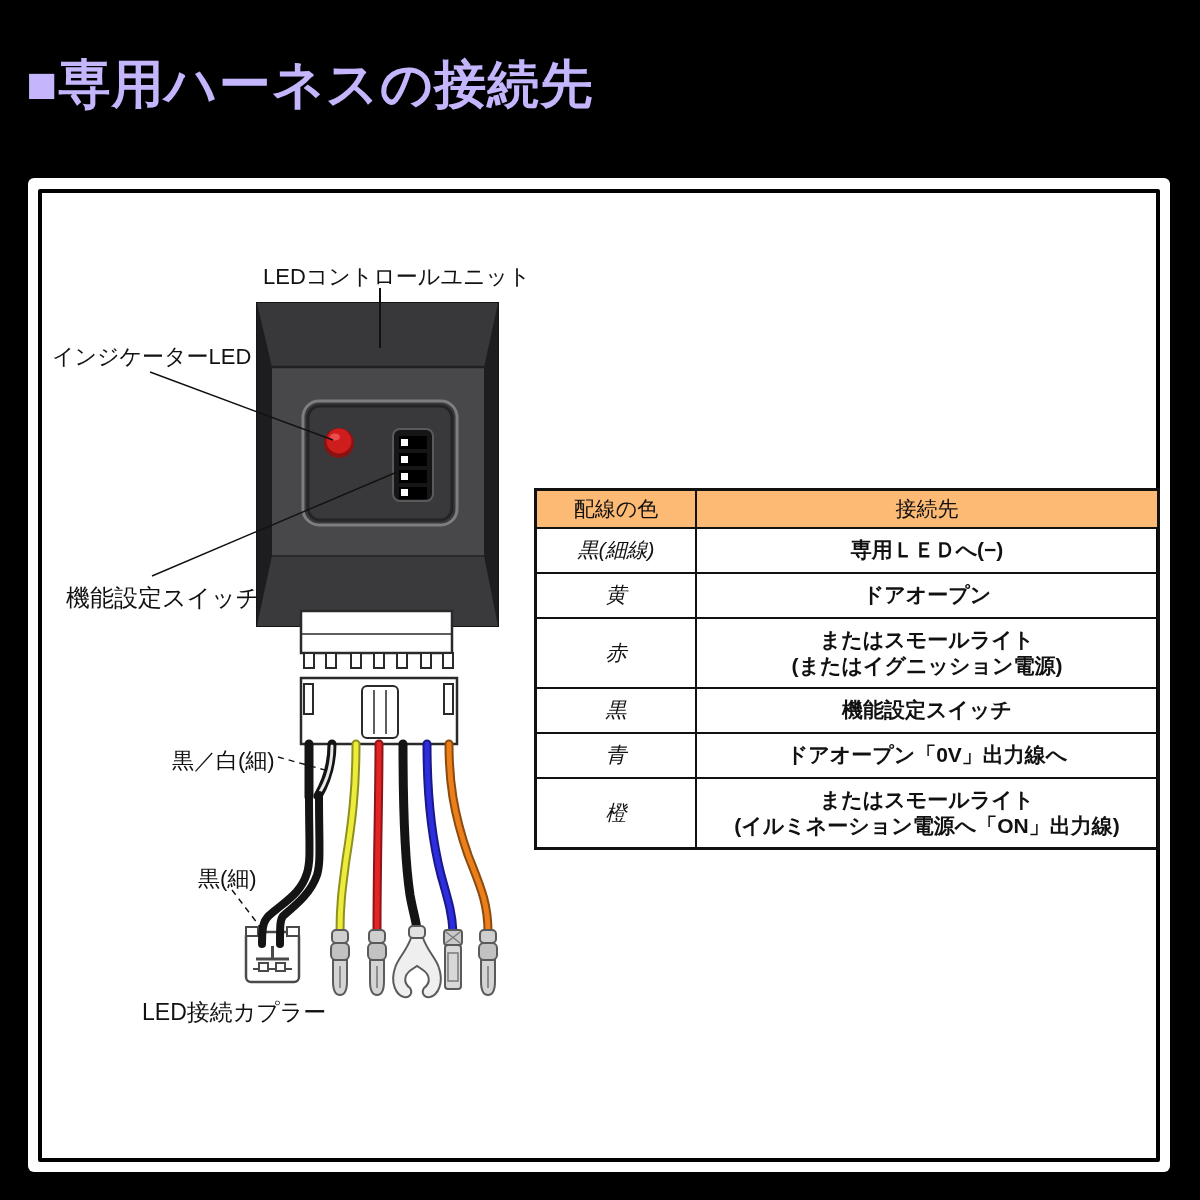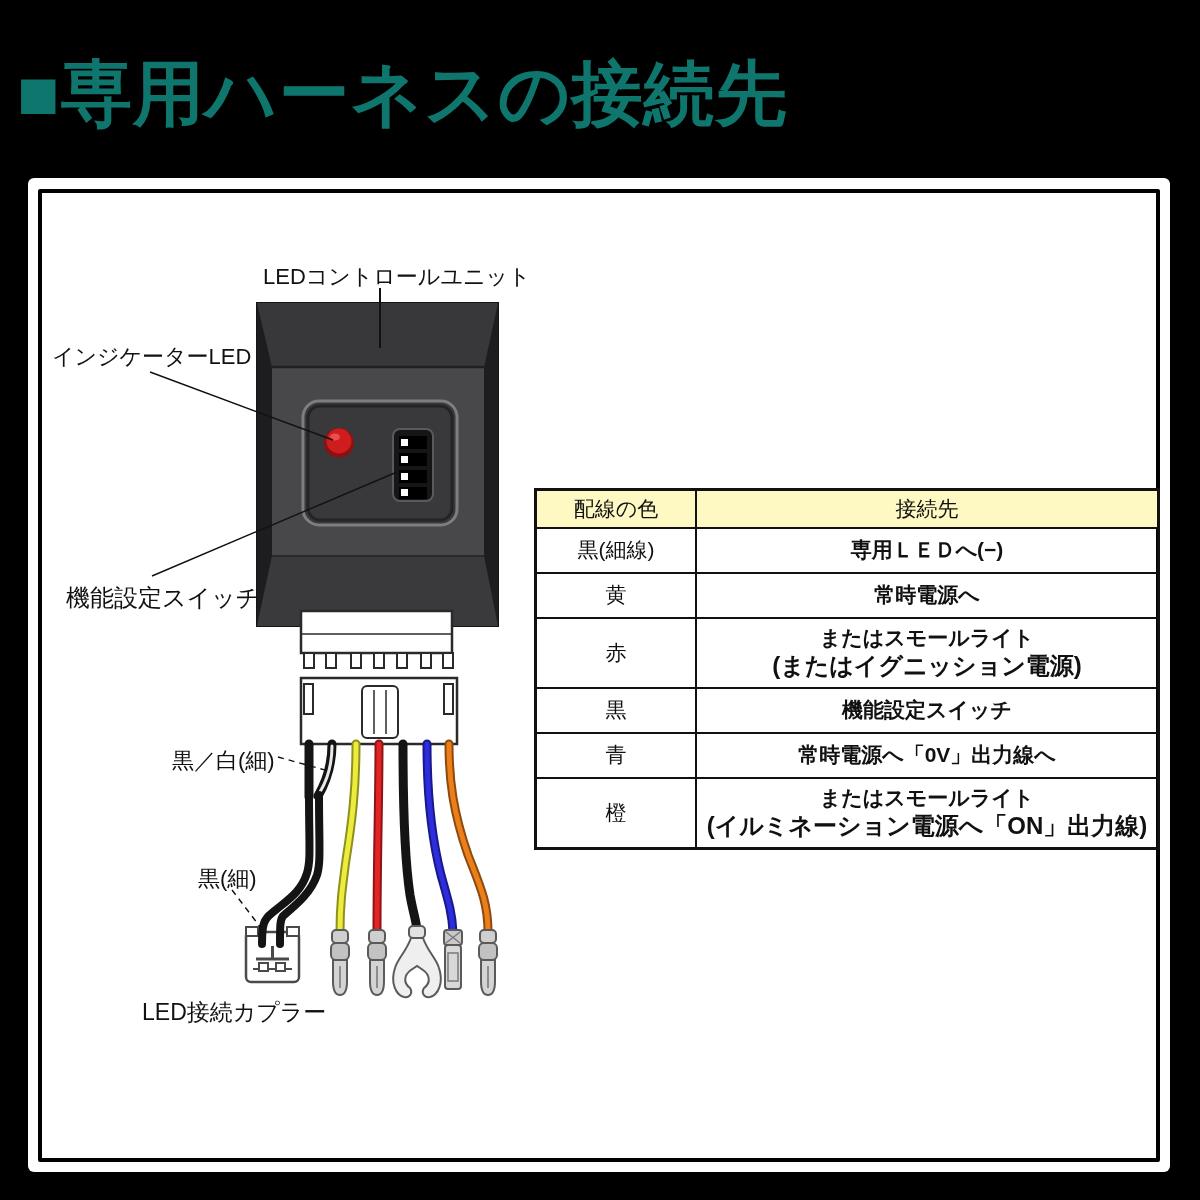--- a/index.html
+++ b/index.html
@@ -3,22 +3,22 @@
 <meta charset="utf-8">
 <style>
   html,body{margin:0;padding:0;}
   body{
     width:1200px;height:1200px;position:relative;overflow:hidden;
     background:#000;
     font-family:"Liberation Sans","DejaVu Sans",sans-serif;
     -webkit-font-smoothing:antialiased;
   }
   .title{
-    position:absolute;left:17px;top:58px;
-    color:#0f766e;font-size:71px;font-weight:bold;letter-spacing:1px;
+    position:absolute;left:26px;top:58px;
+    color:#c4b5fd;font-size:52px;font-weight:bold;letter-spacing:1px;
     line-height:1;white-space:nowrap;
   }
   .panel{
     position:absolute;left:28px;top:178px;width:1142px;height:994px;
     background:#fff;border-radius:6px;
   }
   .panel-border{
     position:absolute;left:10px;top:11px;right:10px;bottom:10px;
     border:4px solid #000;border-radius:2px;
   }
@@ -28,26 +28,26 @@
   table.conn{
     position:absolute;left:534px;top:488px;
     border-collapse:collapse;table-layout:fixed;
     font-size:21px;color:#111;
   }
   table.conn th,table.conn td{
     border:2px solid #111;text-align:center;vertical-align:middle;
     padding:0 4px;line-height:1.25;
   }
   table.conn{border:3px solid #111;}
-  table.conn th{background:#fef9c3;font-weight:normal;height:36px;}
-  td.c1{width:150px;}
+  table.conn th{background:#fdba74;font-weight:normal;height:36px;}
+  td.c1{width:150px;font-style:italic;}
   td.c2,th.c2{width:452px;font-weight:bold;}
   tr.row-s td{height:43px;}
   tr.row-d td{height:68px;}
-  td .l2{display:block;font-size:24px;}
+  td .l2{display:block;font-size:21px;}
   td .l2:empty{display:none;}
 </style>
 </head>
 <body>
 
 <div class="title">■専用ハーネスの接続先</div>
 
 <div class="panel">
   <div class="panel-border"></div>
 </div>
@@ -221,32 +221,32 @@
       <tr>
     <th class="c1">配線の色</th>
     <th class="c2">接続先</th>
   </tr>
   <tr class="row-s">
     <td class="c1">黒(細線)</td>
     <td class="c2"><span>専用ＬＥＤへ(−)</span></td>
   </tr>
   <tr class="row-s">
     <td class="c1">黄</td>
-    <td class="c2"><span>常時電源へ</span></td>
+    <td class="c2"><span>ドアオープン</span></td>
   </tr>
   <tr class="row-d">
     <td class="c1">赤</td>
     <td class="c2"><span>またはスモールライト</span><span class="l2">(またはイグニッション電源)</span></td>
   </tr>
   <tr class="row-s">
     <td class="c1">黒</td>
     <td class="c2"><span>機能設定スイッチ</span></td>
   </tr>
   <tr class="row-s">
     <td class="c1">青</td>
-    <td class="c2"><span>常時電源へ「0V」出力線へ</span></td>
+    <td class="c2"><span>ドアオープン「0V」出力線へ</span></td>
   </tr>
   <tr class="row-d">
     <td class="c1">橙</td>
     <td class="c2"><span>またはスモールライト</span><span class="l2">(イルミネーション電源へ「ON」出力線)</span></td>
   </tr>
 </tbody>
   </table>
 
 </body></html>

